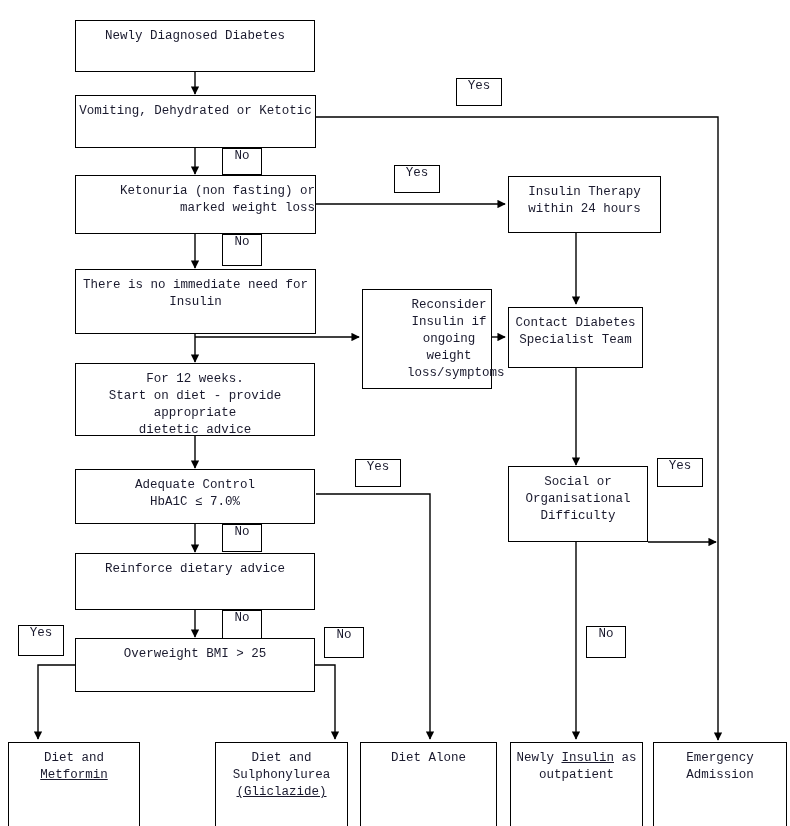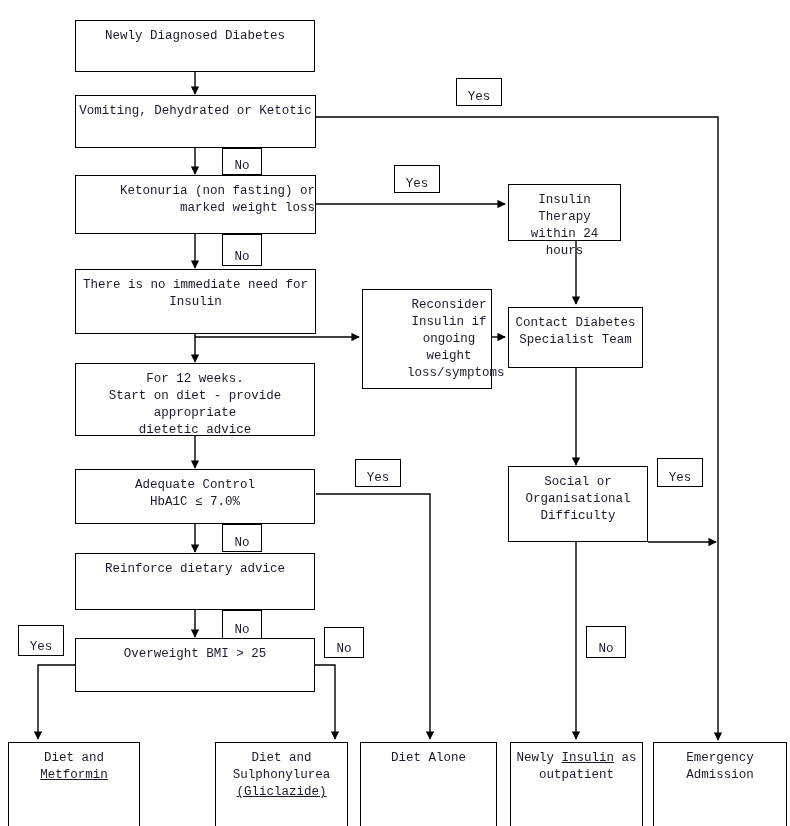--- a/index.html
+++ b/index.html
@@ -44,21 +44,21 @@
     width: 100%;
     white-space: pre-line;
   }
   .label-box {
     position: absolute;
     box-sizing: border-box;
     border: 1px solid #000000;
     background: #ffffff;
     display: flex;
     justify-content: center;
-    align-items: flex-end;
+    align-items: flex-start;
     text-align: center;
     color: #1a1a2e;
     font-size: 12.5px;
     line-height: 15px;
     z-index: 3;
   }
   .u { text-decoration: underline; }
 </style>
 </head>
 <body>
@@ -148,21 +148,21 @@
     <span class="txt">Overweight BMI &gt; 25</span>
   </div>
 
   <div class="node" style="left:362px; top:277px; width:130px; height:100px;padding-left:44px;">
     <span class="txt">Reconsider
 Insulin if ongoing
 weight
 loss/symptoms</span>
   </div>
 
-  <div class="node" style="left:508px; top:172px; width:113px; height:57px;">
+  <div class="node" style="left:508px; top:164px; width:153px; height:57px;">
     <span class="txt">Insulin Therapy
 within 24 hours</span>
   </div>
 
   <div class="node" style="left:508px; top:295px; width:135px; height:61px;">
     <span class="txt">Contact Diabetes
 Specialist Team</span>
   </div>
 
   <div class="node" style="left:508px; top:454px; width:140px; height:76px;">

